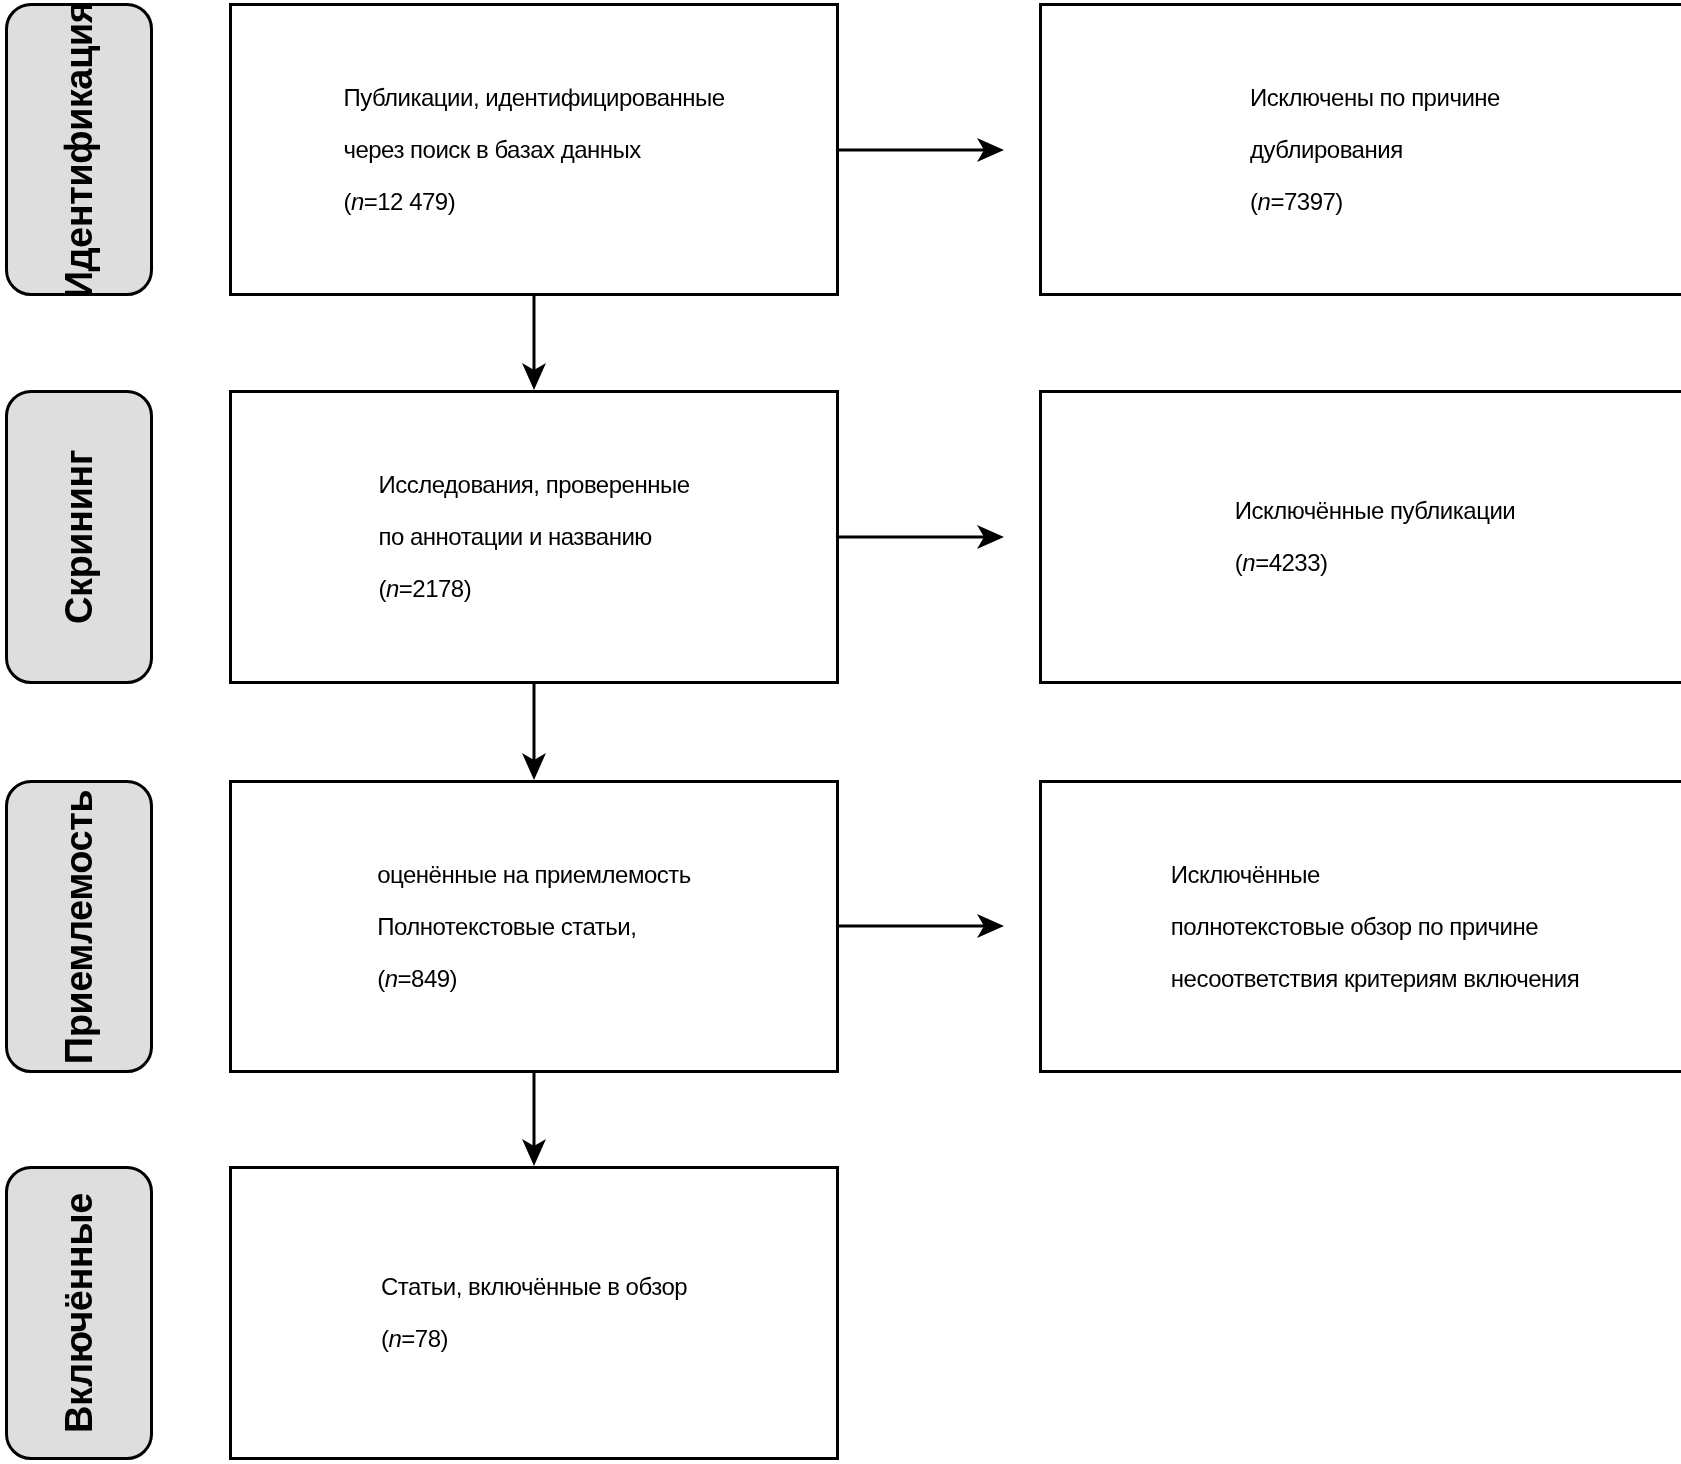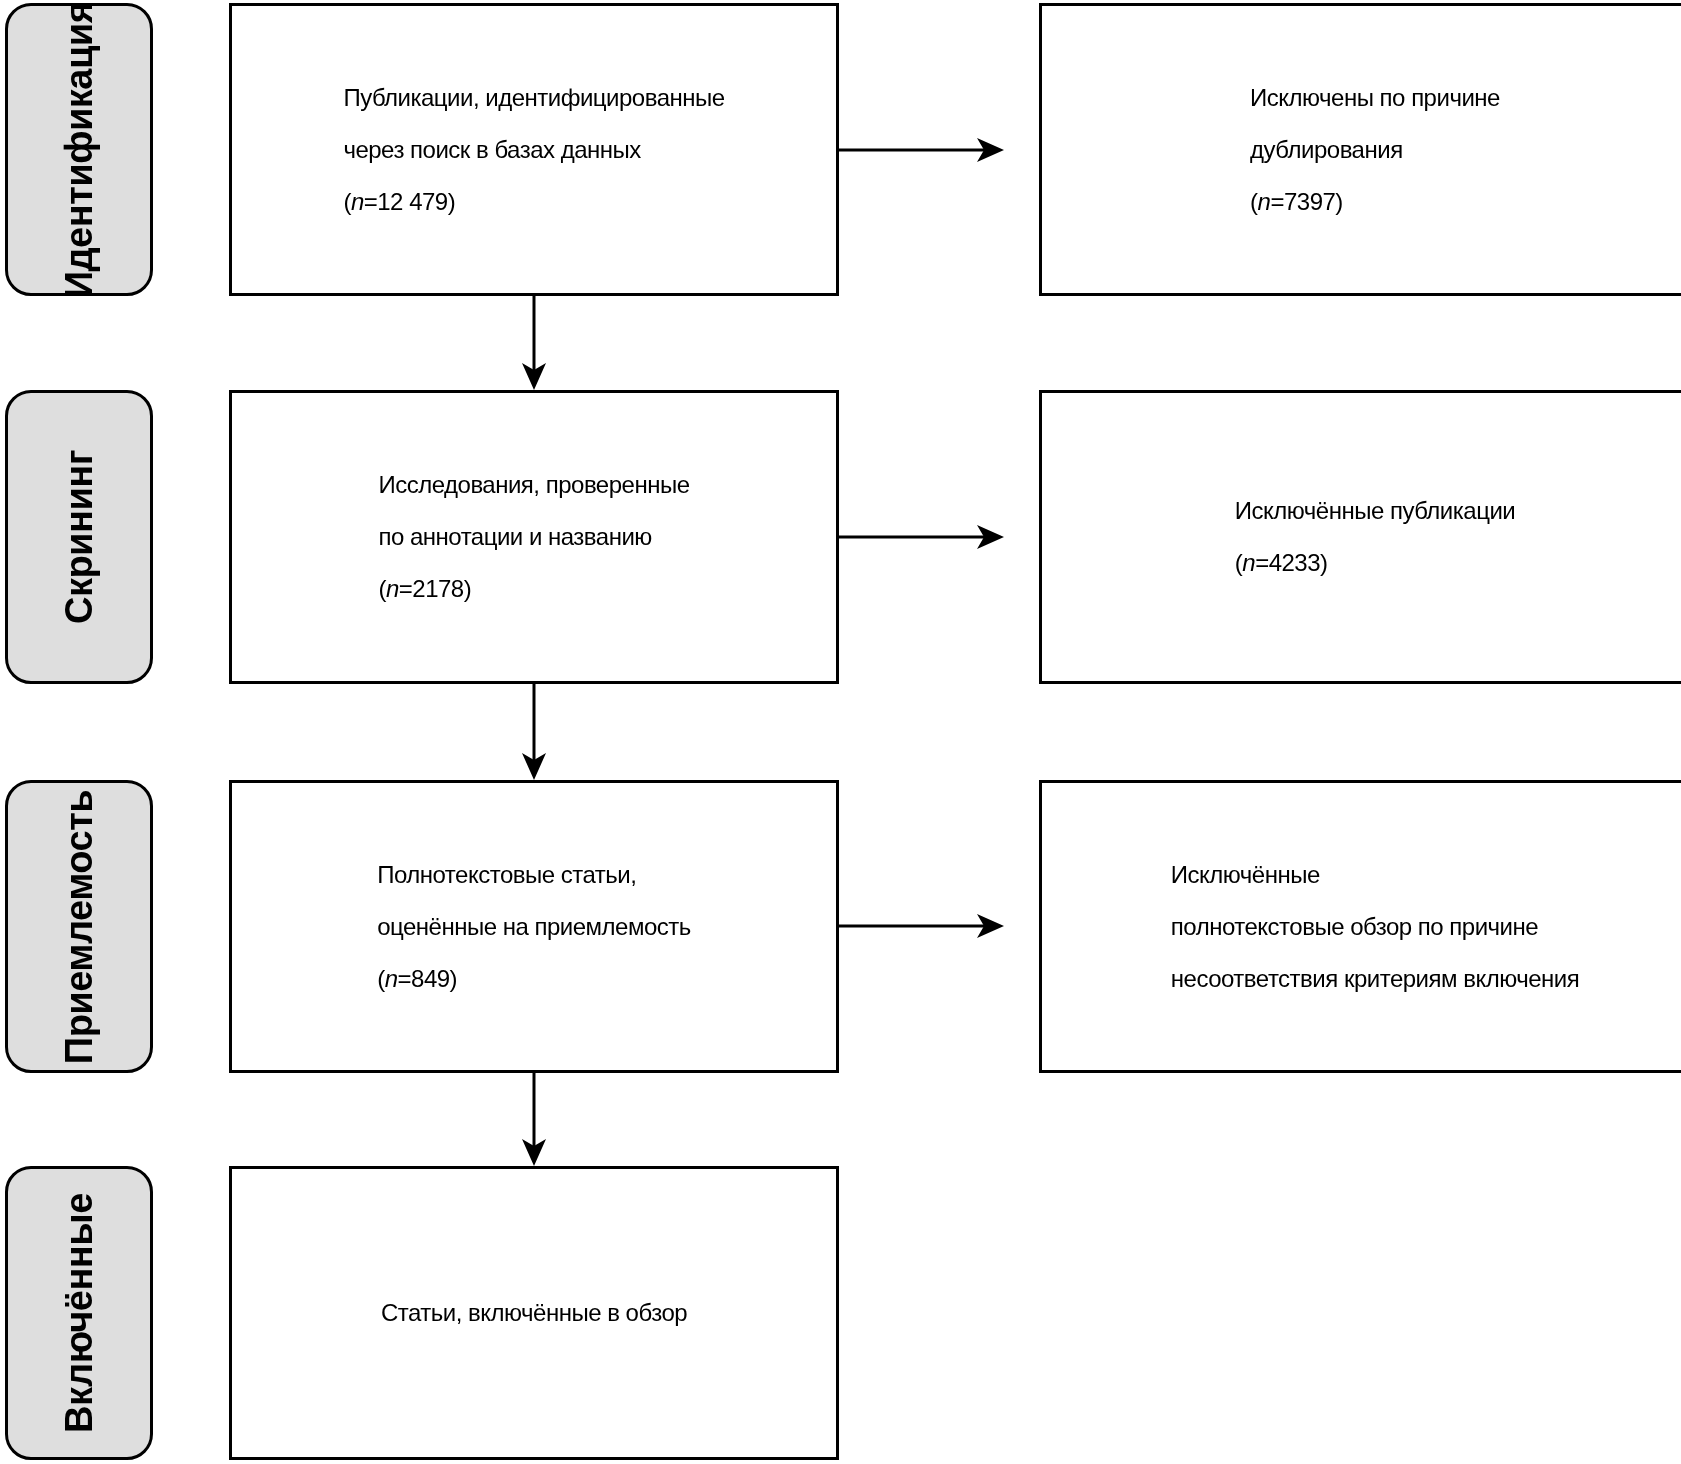--- a/index.html
+++ b/index.html
@@ -126,31 +126,32 @@
       <div>
           <div>Исследования, проверенные</div>
           <div>по аннотации и названию</div>
         </div>
       <div><span>(</span><span class="nvar">n</span><span>=2178)</span></div>
     </div>
   </div>
   <div class="box col-main row-3">
     <div class="box-text">
       <div>
+          <div>оценённые на приемлемость</div>
           <div>Полнотекстовые статьи,</div>
-          <div>оценённые на приемлемость</div>
         </div>
       <div><span>(</span><span class="nvar">n</span><span>=849)</span></div>
     </div>
   </div>
   <div class="box col-main row-4">
     <div class="box-text">
       <div>
           <div>Статьи, включённые в обзор</div>
         </div>
+      <div><span>(</span><span class="nvar">n</span><span>=78)</span></div>
     </div>
   </div>
 
   <div class="box col-side row-1">
     <div class="box-text">
       <div>
           <div>Исключены по причине</div>
           <div>дублирования</div>
         </div>
       <div><span>(</span><span class="nvar">n</span><span>=7397)</span></div>

